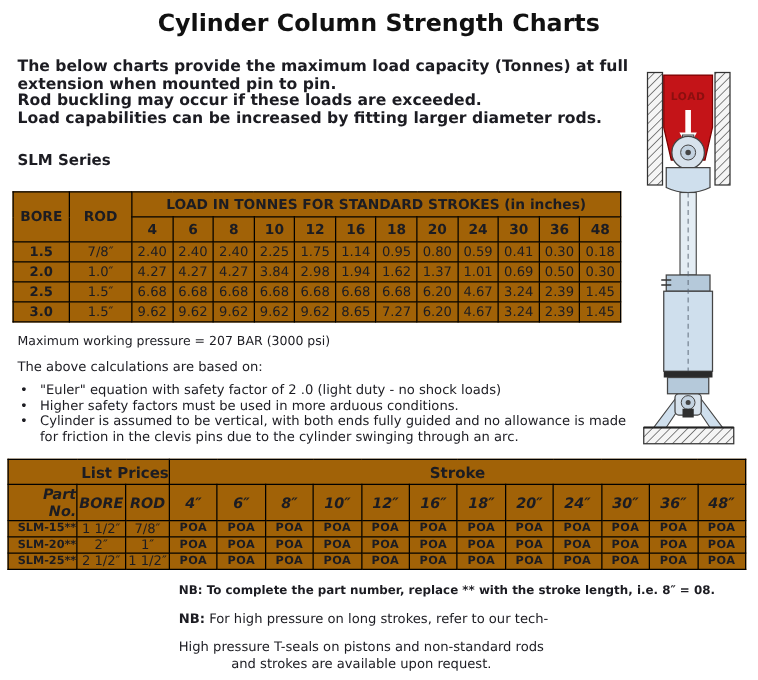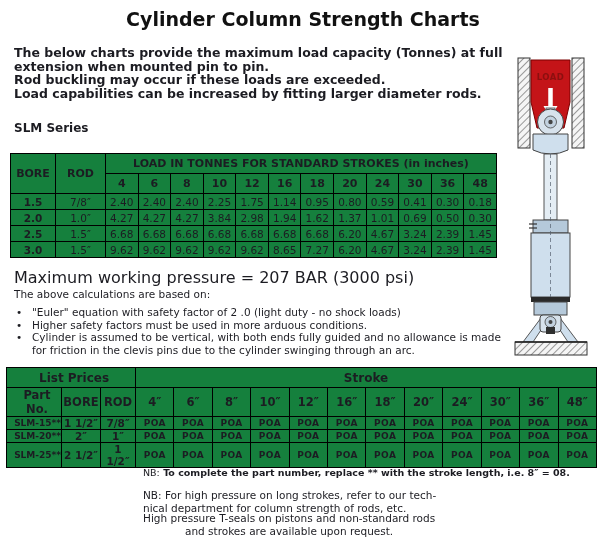--- a/index.html
+++ b/index.html
@@ -12,46 +12,46 @@
   .title {
     position:absolute; top:8px; left:0; width:606px; text-align:center;
     font-size:19px; font-weight:bold; color:#111;
   }
   .intro {
     position:absolute; top:46px; left:14px; font-weight:bold;
     font-size:12.5px; line-height:13.6px; white-space:nowrap;
   }
   .series { position:absolute; top:121px; left:14px; font-weight:bold; font-size:12px; }
 
-  table { border-collapse:collapse; table-layout:fixed; background:#15803d; }
+  table { border-collapse:collapse; table-layout:fixed; background:#a16207; }
   th, td { border:1px solid #000; text-align:center; vertical-align:middle; overflow:hidden; }
 
   .load-table { position:absolute; top:153px; left:10px; width:487px; border:1px solid #000; }
   .load-table th { font-size:11px; font-weight:bold; height:20px; }
   .load-table tbody td { height:16px; font-size:10.5px; }
   .load-table tbody td:first-child { font-weight:bold; }
 
-  .note-pressure { position:absolute; top:268px; left:14px; font-size:16px; }
+  .note-pressure { position:absolute; top:268px; left:14px; font-size:10px; }
   .note-based    { position:absolute; top:288px; left:14px; font-size:10.5px; }
   .bullets { position:absolute; top:306px; left:14px; width:492px; list-style:none; }
   .bullets li { position:relative; padding-left:18px; font-size:10.5px; line-height:12.6px; }
   .bullets li::before { content:"\2022"; position:absolute; left:2px; }
 
   .price-table { position:absolute; top:367px; left:6px; width:591px; }
   .price-table thead tr:first-child th { height:20px; font-size:12px; font-weight:bold; }
-  .price-table thead tr:last-child th  { height:20px; font-size:11.5px; font-weight:bold; }
-  .price-table th.left-h { text-align:center; padding-left:6px; }
-  .price-table tbody td { height:13px; font-size:10.5px;font-weight:bold; }
+  .price-table thead tr:last-child th  { height:20px; font-size:11.5px; font-weight:bold;font-style:italic; }
+  .price-table th.left-h { text-align:right; padding-left:6px; }
+  .price-table tbody td { height:13px; font-size:10.5px; }
   .price-table tbody td:first-child { font-size:9px; font-weight:bold; text-align:right; padding-left:3px; }
   .price-table tbody td:nth-child(n+4) { font-size:9px; font-weight:bold; letter-spacing:0.4px; }
 
   .footer-nb1 { position:absolute; top:467px; left:143px; font-size:9.5px; font-weight:bold; white-space:nowrap; }
   .footer-nb2 { position:absolute; top:489px; left:143px; font-size:10.5px; line-height:12.6px; white-space:nowrap; }
   .footer-avail { position:absolute; top:512px; left:143px; font-size:10.5px; line-height:12.6px; white-space:nowrap;text-align:center; }
-  .nb-label { font-weight:normal; }
+  .nb-label { font-weight:bold; }
 
   .illustration { position:absolute; top:50px; left:503px; }
 </style>
 </head>
 <body>
 
 <div class="page">
 
   <div class="title">Cylinder Column Strength Charts</div>
 
@@ -275,21 +275,20 @@
       </tbody>
   </table>
 
   <div class="footer-nb1">
     <span class="nb-label">NB:</span>
     <span>To complete the part number, replace ** with the stroke length, i.e. 8″ = 08.</span>
   </div>
 
   <div class="footer-nb2">
     <div><span class="nb-label">NB:</span> <span>For high pressure on long strokes, refer to our tech-</span></div>
-    <div>nical department for column strength of rods, etc.</div>
   </div>
 
   <div class="footer-avail">
     <div>High pressure T-seals on pistons and non-standard rods</div>
     <div>and strokes are available upon request.</div>
   </div>
 
   <svg class="illustration" width="100" height="310" viewBox="0 0 100 310">
     <defs>
       <pattern id="hatch" width="5" height="5" patternUnits="userSpaceOnUse" patternTransform="rotate(45)">

